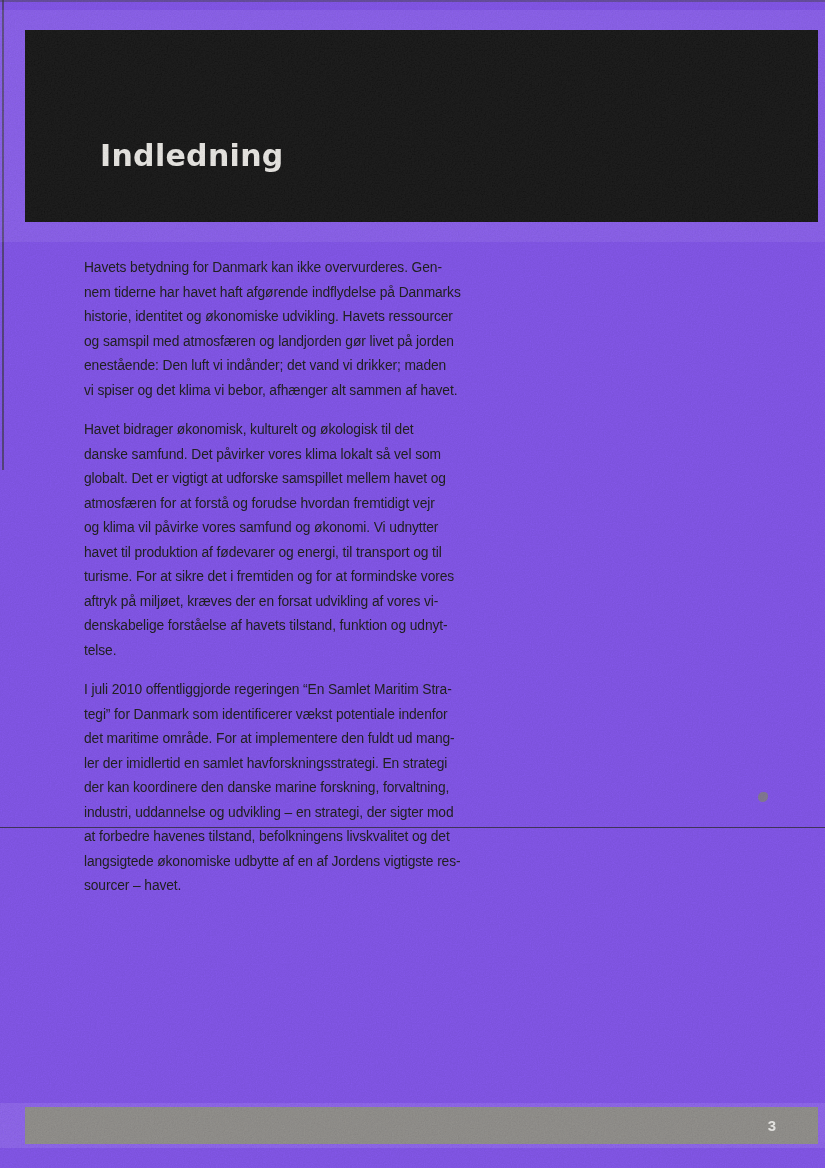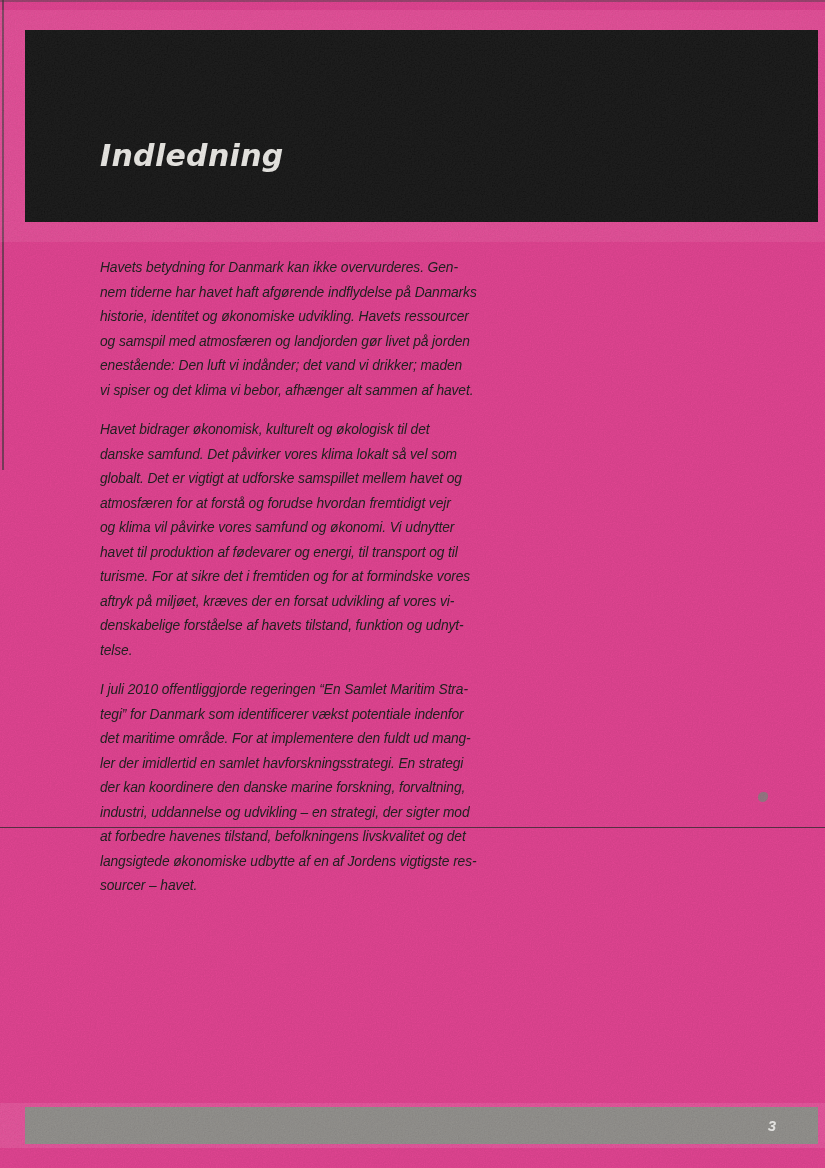--- a/index.html
+++ b/index.html
@@ -5,22 +5,21 @@
   html, body { margin: 0; padding: 0; }
   body {
     width: 825px; height: 1168px;
     position: relative;
     background: #f5f4f2;
     font-family: "Liberation Sans", sans-serif;
     overflow: hidden;
   }
   .page {
     position: absolute; inset: 0;
-    background: #ec4899;
-    font-style: italic;
+    background: #8b5cf6;
   }
   
   .scan-edge-top {
     position: absolute; left: 0; top: 0;
     width: 100%; height: 2px;
     background: #4a4a4a; opacity: .45;
   }
   .scan-edge-left {
     position: absolute; left: 2px; top: 0;
     width: 2px; height: 470px;
@@ -36,21 +35,21 @@
     position: absolute;
     left: 100px; top: 138px;
     color: #f4f2ee;
     font-size: 30px;
     font-weight: 700;
     letter-spacing: 0.3px;
     font-family: "DejaVu Sans", sans-serif;
   }
   .body-text {
     position: absolute;
-    left: 100px; top: 256px;
+    left: 84px; top: 256px;
     width: 440px;
     color: #242424;
     font-size: 13.8px;
     line-height: 24.5px;
     letter-spacing: -0.1px;
   }
   .paragraph {
     white-space: pre-line;
     margin: 0 0 15px 0;
   }

